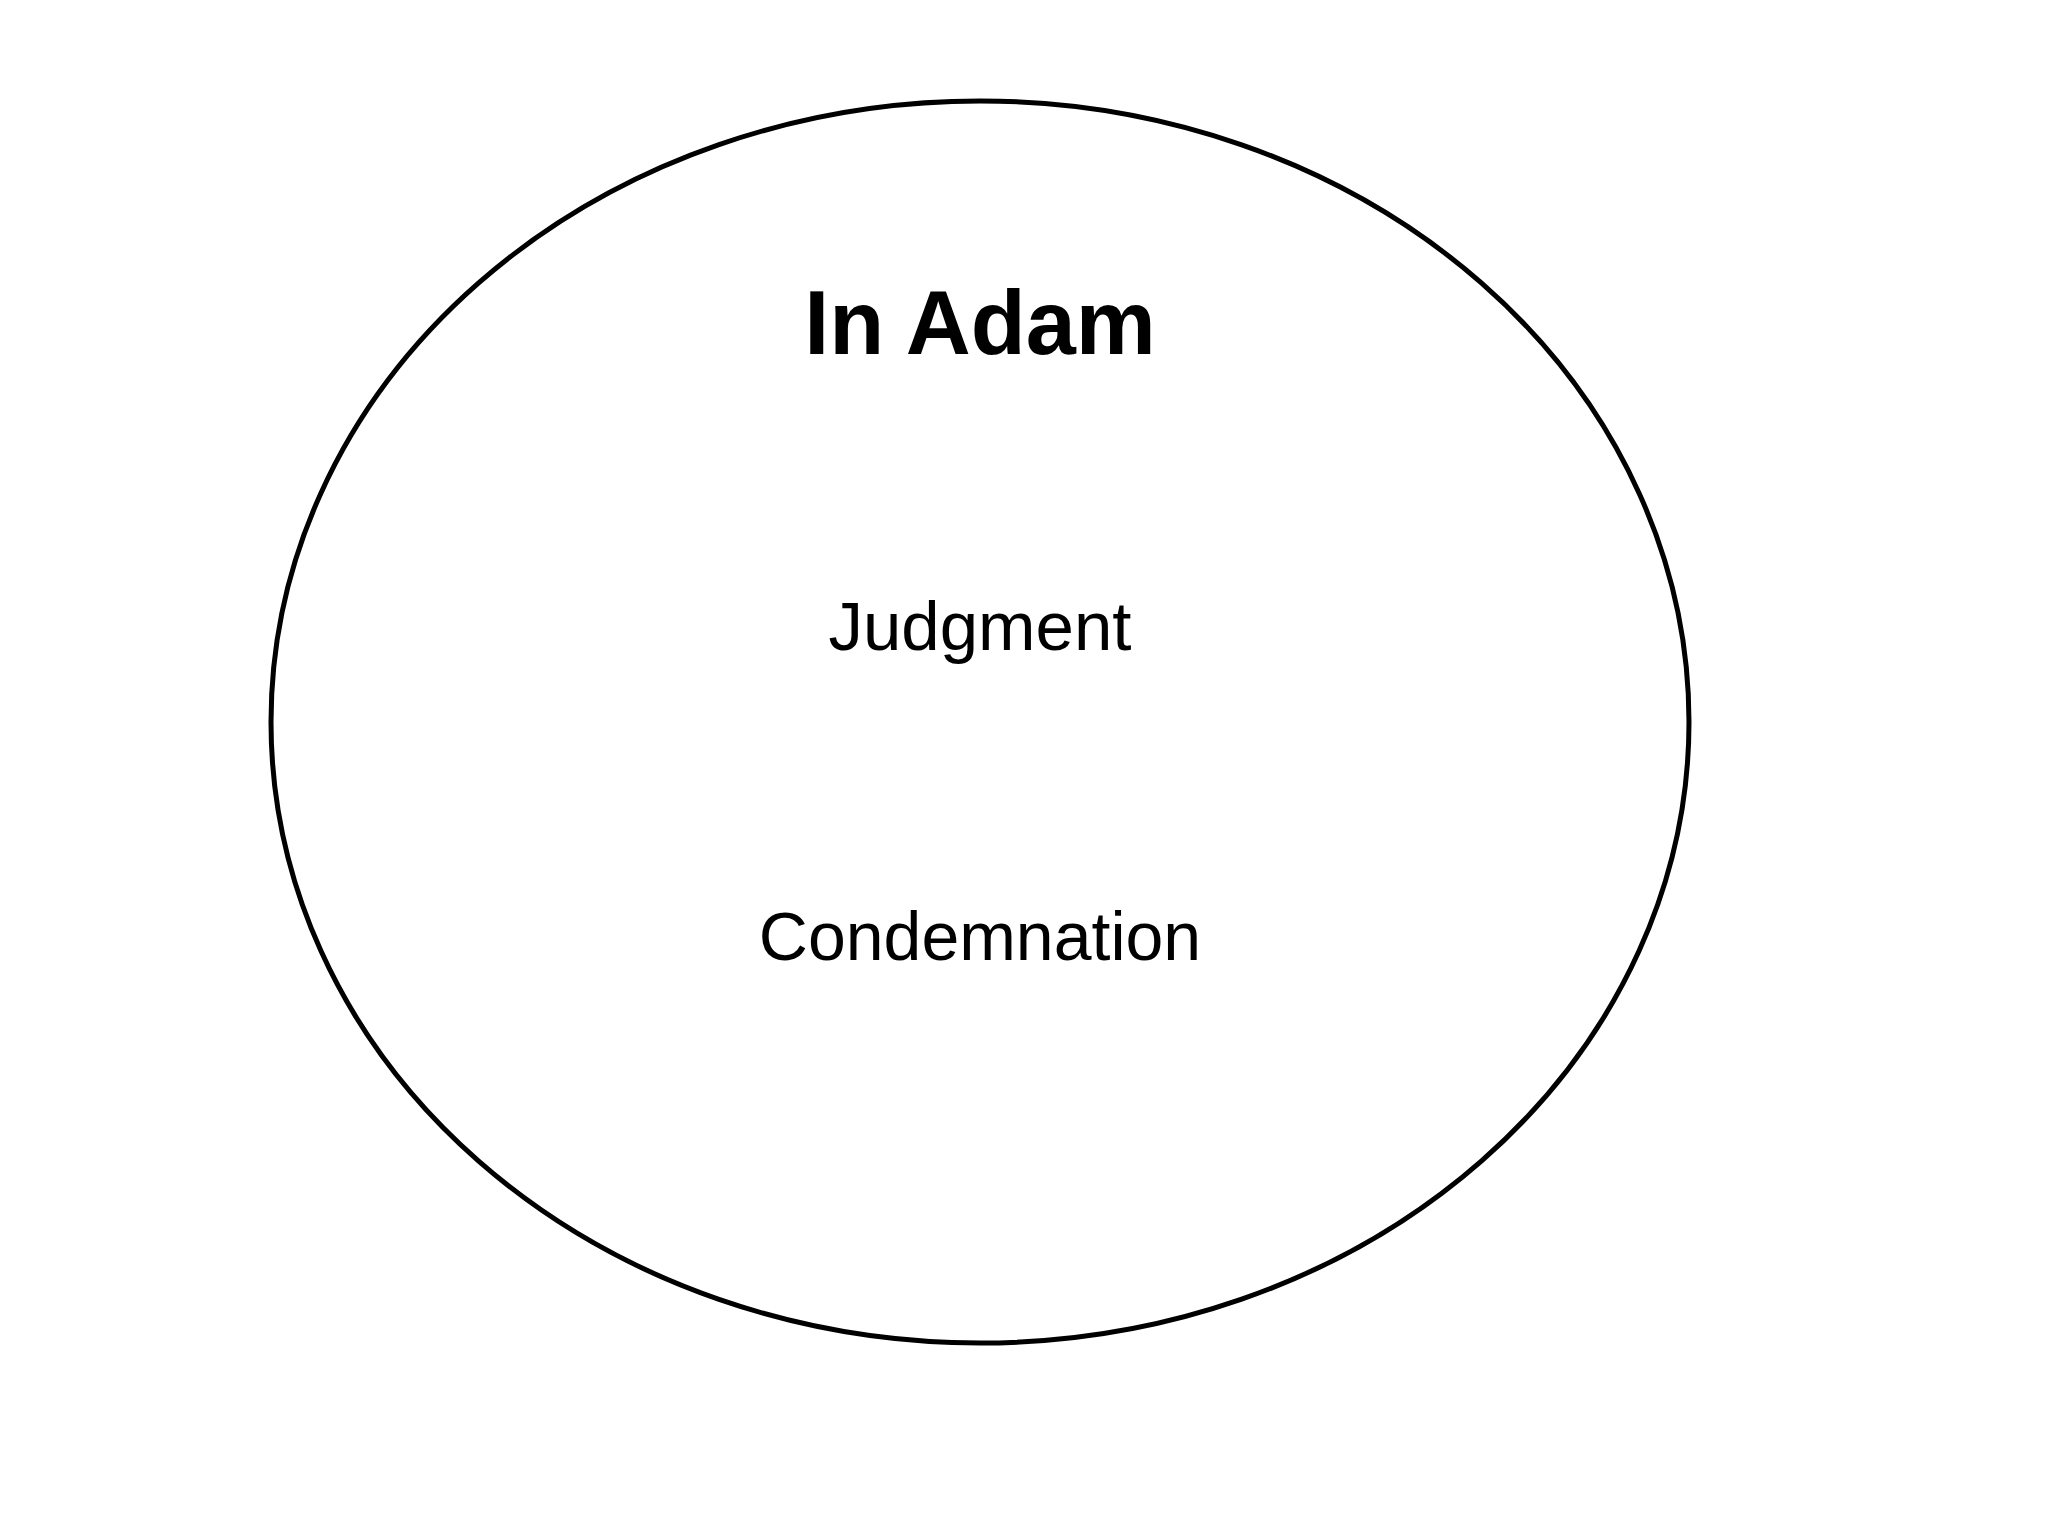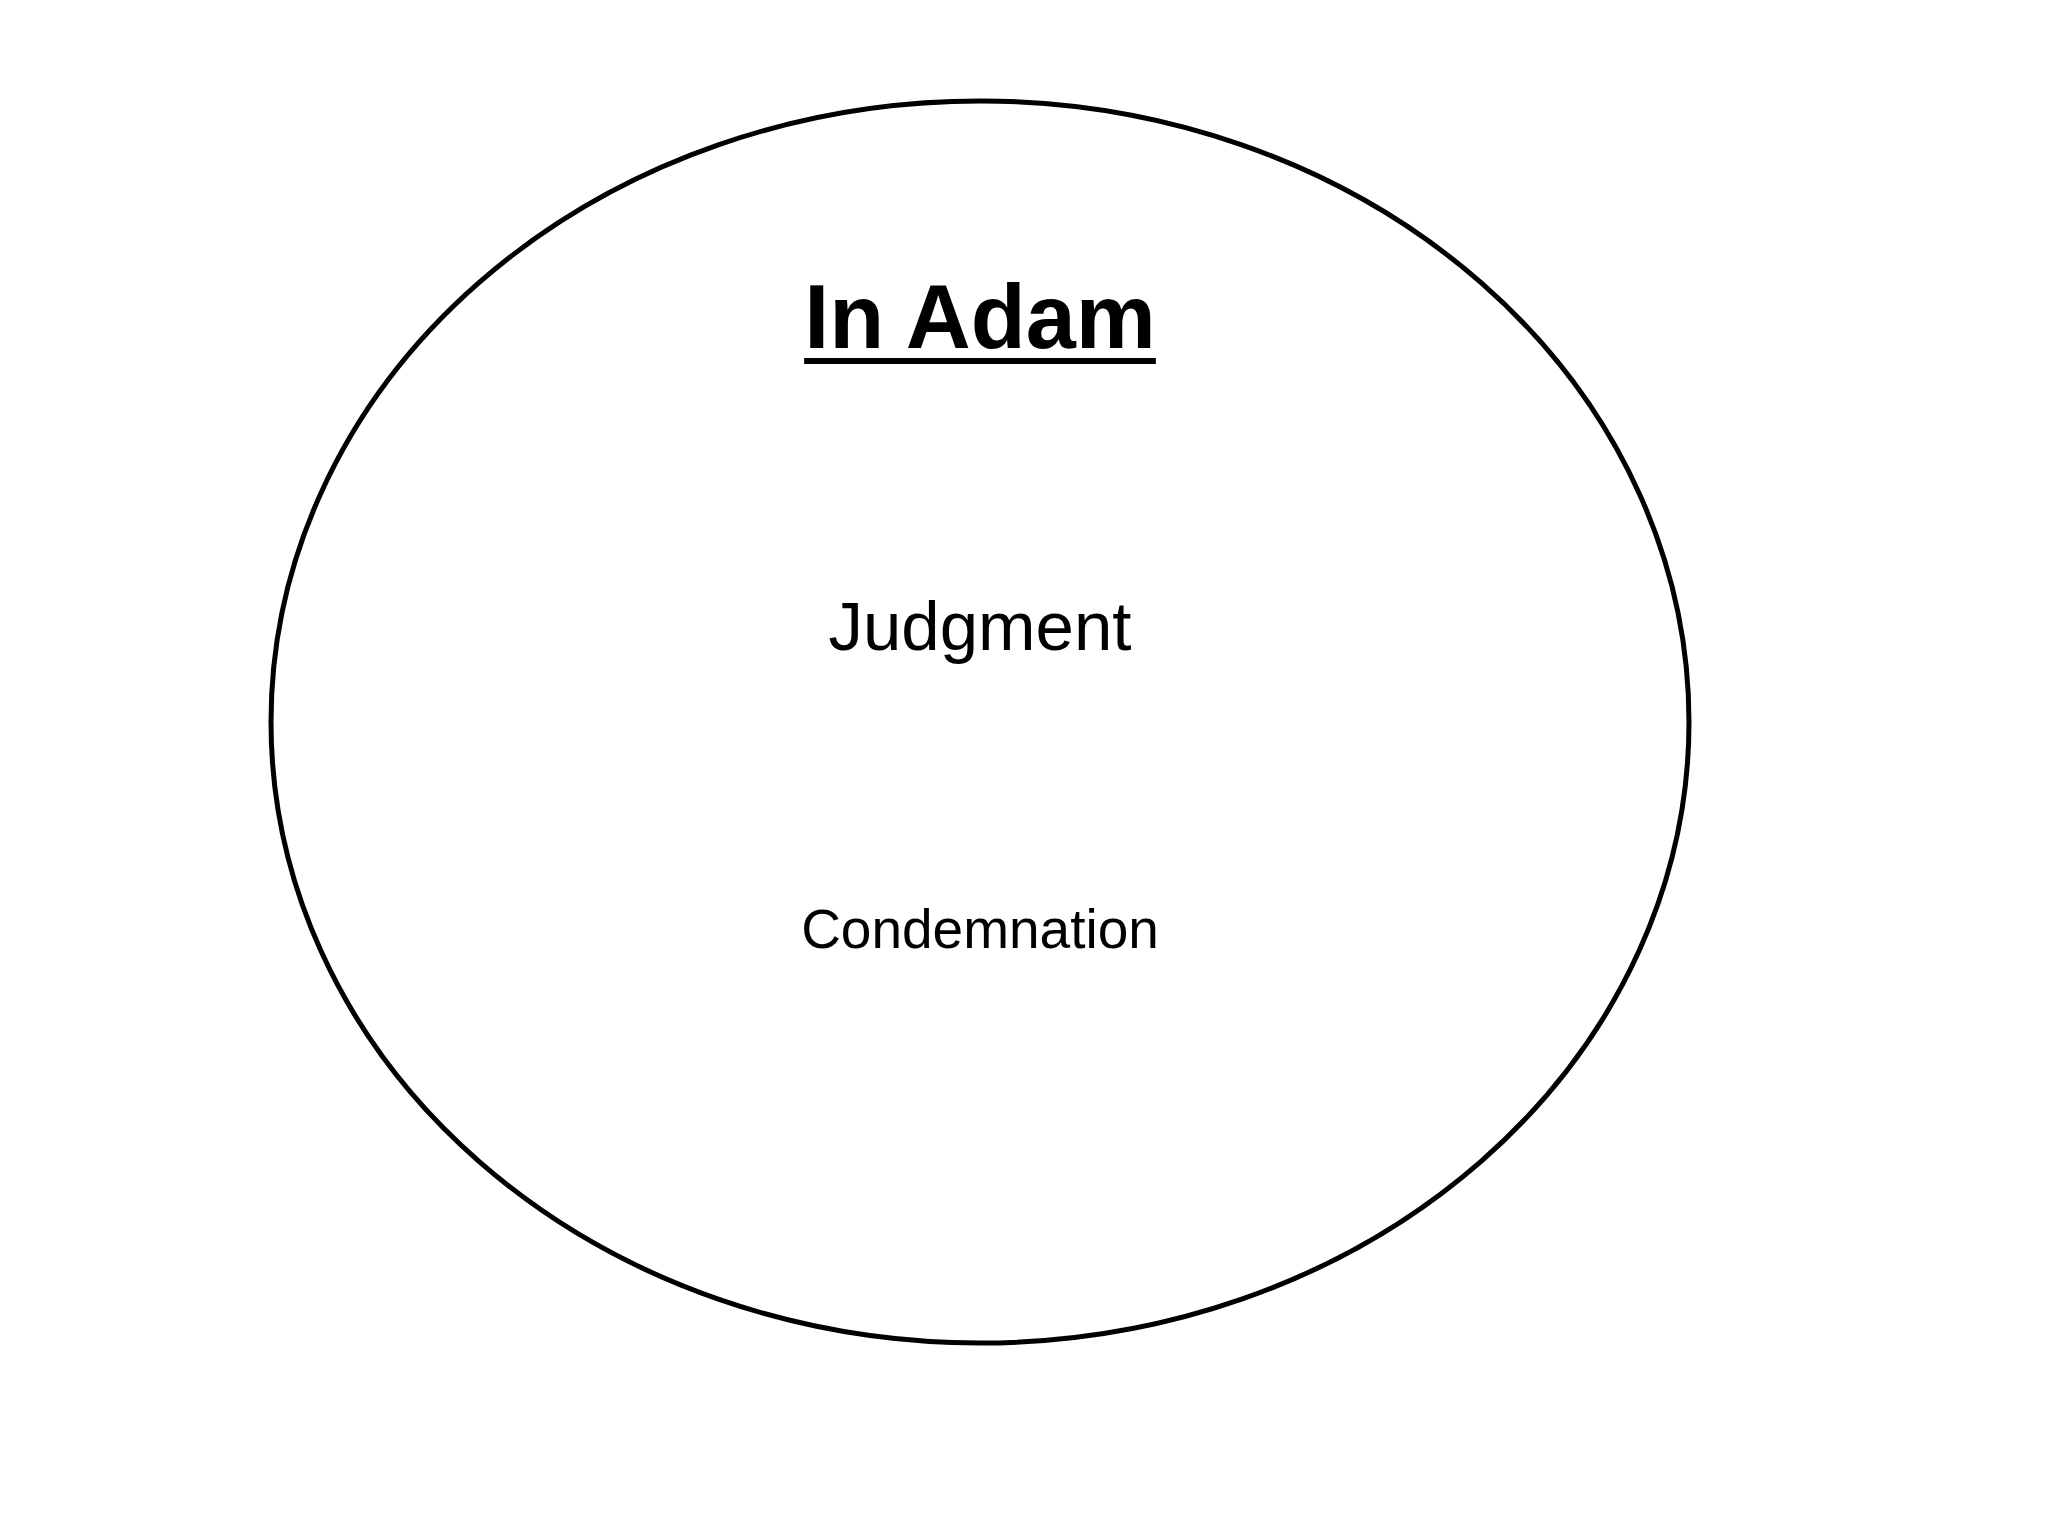--- a/index.html
+++ b/index.html
@@ -25,29 +25,28 @@
   }
   .label {
     position: absolute;
     left: 272px;
     width: 1416px;
     text-align: center;
     white-space: nowrap;
     line-height: 1;
   }
   .label.title {
-    top: 272px;
+    top: 278px;
     font-size: 90px;
     font-weight: bold;
-    text-decoration: underline;
     text-underline-offset: 10px;
     text-decoration-thickness: 6px;
   }
   .label.item-0 { top: 592px;  font-size: 69px; }
-  .label.item-1 { top: 902px;  font-size: 55px; text-align: center; }
+  .label.item-1 { top: 902px;  font-size: 68px; text-align: center; }
   .label.item-2 { top: 1210px; font-size: 84px; }
 </style>
 </head>
 <body>
 
 <div class="canvas">
 
   <svg class="ellipse-svg" viewBox="0 0 2048 1536" xmlns="http://www.w3.org/2000/svg">
     <ellipse cx="980" cy="722" rx="709" ry="621" fill="none" stroke-width="5" stroke="#000000"></ellipse>
   </svg>

